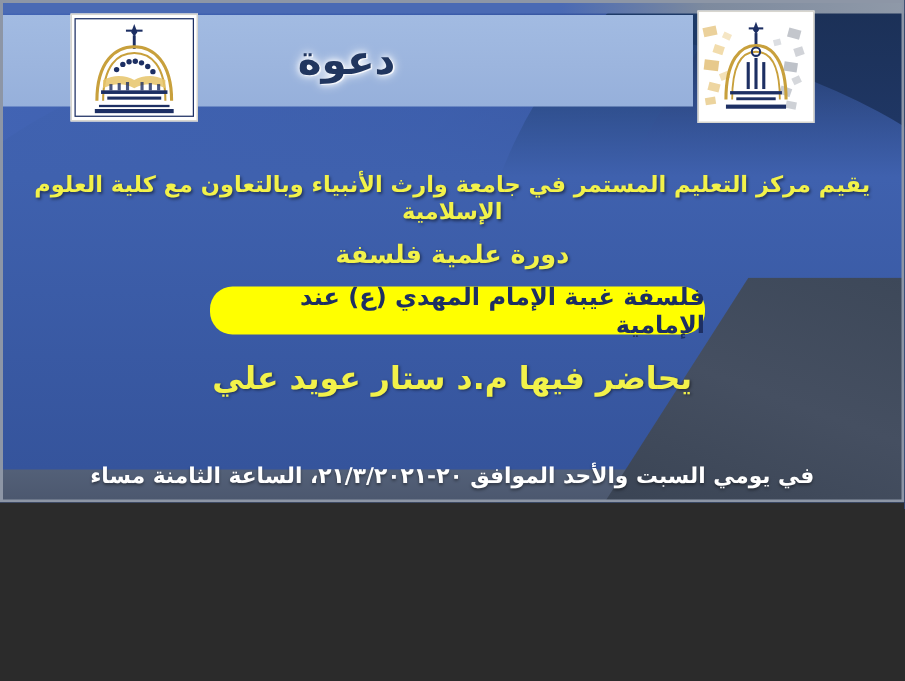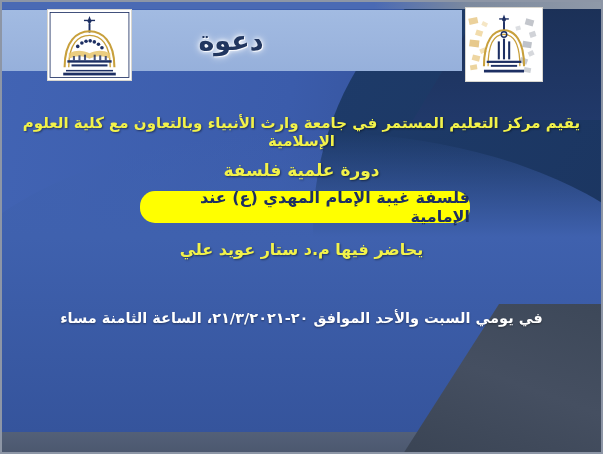--- a/index.html
+++ b/index.html
@@ -3,21 +3,21 @@
 <meta charset="utf-8">
 <style>
   html, body {
     margin: 0;
     padding: 0;
     background: #2b2b2b;
   }
   .slide {
     position: relative;
     width: 603px;
-    height: 454px;
+    height: 335px;
     overflow: hidden;
     font-family: "DejaVu Sans", sans-serif;
     background: #3c5fb0;
     box-sizing: border-box;
   }
 
   
   .bg-base {
     position: absolute;
     inset: 0;
@@ -164,21 +164,21 @@
     justify-content: center;
     direction: rtl;
     color: #1d2f63;
     font-size: 16px;
     font-weight: bold;
     box-sizing: border-box;
     border-radius: 15px;
   }
   .line-3 {
     top: 240px;
-    font-size: 16px;
+    font-size: 21px;
     font-weight: bold;
     text-shadow: 1px 1px 2px rgba(0,0,0,0.45);
   }
 
   .footer-text {
     position: absolute;
     left: 0;
     right: 0;
     text-align: center;
     direction: rtl;

